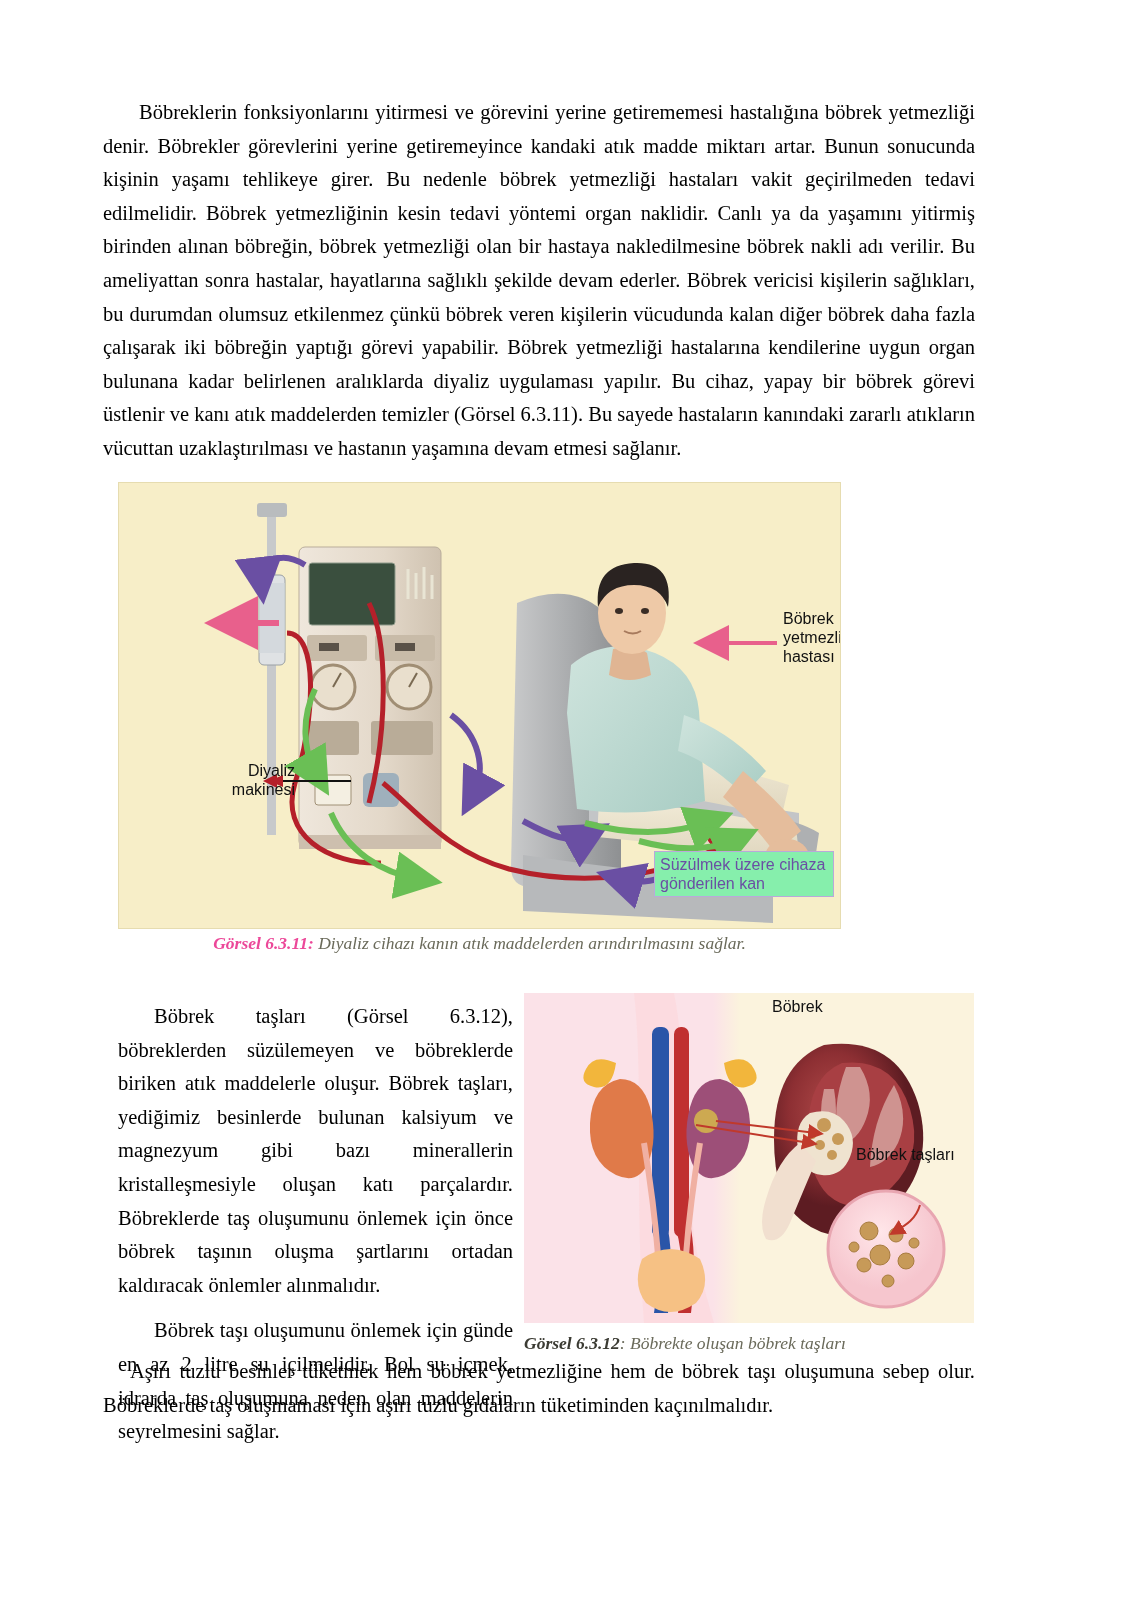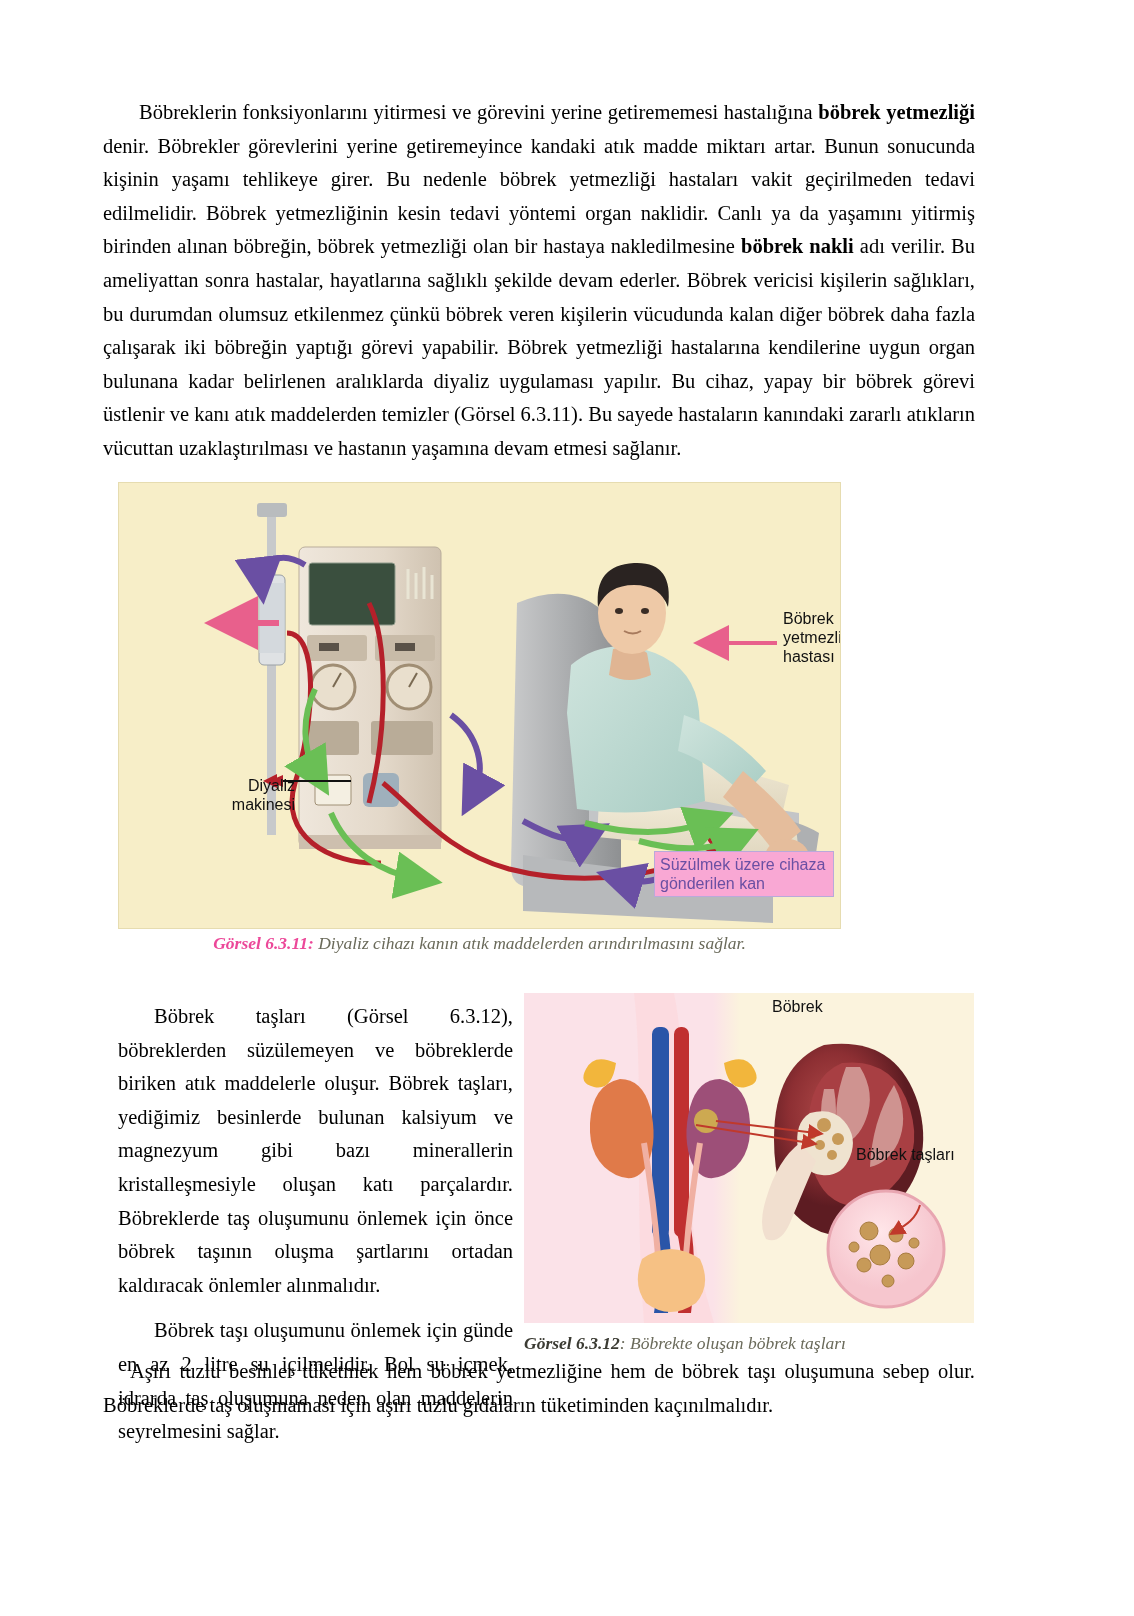--- a/index.html
+++ b/index.html
@@ -36,21 +36,21 @@
     letter-spacing: .1px;
   }
   p.body-text {
     font-size: 20.5px;
     line-height: 33.6px;
     text-align: justify;
     margin: 0;
     text-indent: 36px;
     hyphens: auto;
   }
-  p.body-text b { font-weight: bold; }
+  p.body-text b { font-weight: normal; }
 
   
   .fig1-wrap {
     position: absolute;
     left: 118px;
     top: 482px;
     width: 723px;
     height: 447px;
   }
   .fig1 {
@@ -85,21 +85,21 @@
   }
   .label.teal {
     color: #1d7b8c;
     border: 1px solid #9ec9d2;
     background: #ffffff;
     padding: 3px 5px;
   }
   .label.purple {
     color: #6a4fa3;
     border: 1px solid #b9a9da;
-    background: #f9a8d4;
+    background: #86efac;
     padding: 3px 5px;
   }
   .label.plain {
     color: #111;
   }
 
   
   .fig2-wrap {
     position: absolute;
     left: 524px;
@@ -293,21 +293,21 @@
         <g stroke="#e8608c" stroke-width="4" fill="none">
           <path d="M658 160 L 592 160" marker-end="url(#mPink)"></path>
         </g>
       </svg>
 
       <div class="label plain" style="left:664px; top:126px; width:110px;">
         <span style="white-space:pre-line">Böbrek
 yetmezliği
 hastası</span>
       </div>
-      <div class="label plain" style="left:56px; top:278px; width:120px; text-align:right;margin-top:15px;">
+      <div class="label plain" style="left:56px; top:278px; width:120px; text-align:right;">
         <span style="white-space:pre-line">Diyaliz
 makinesi</span>
       </div>
       <div class="label purple" style="left:535px; top:368px; width:168px;">
         <span>Süzülmek üzere cihaza gönderilen kan</span>
       </div>
     </div>
   </div>
 
   <div class="fig1-caption">

